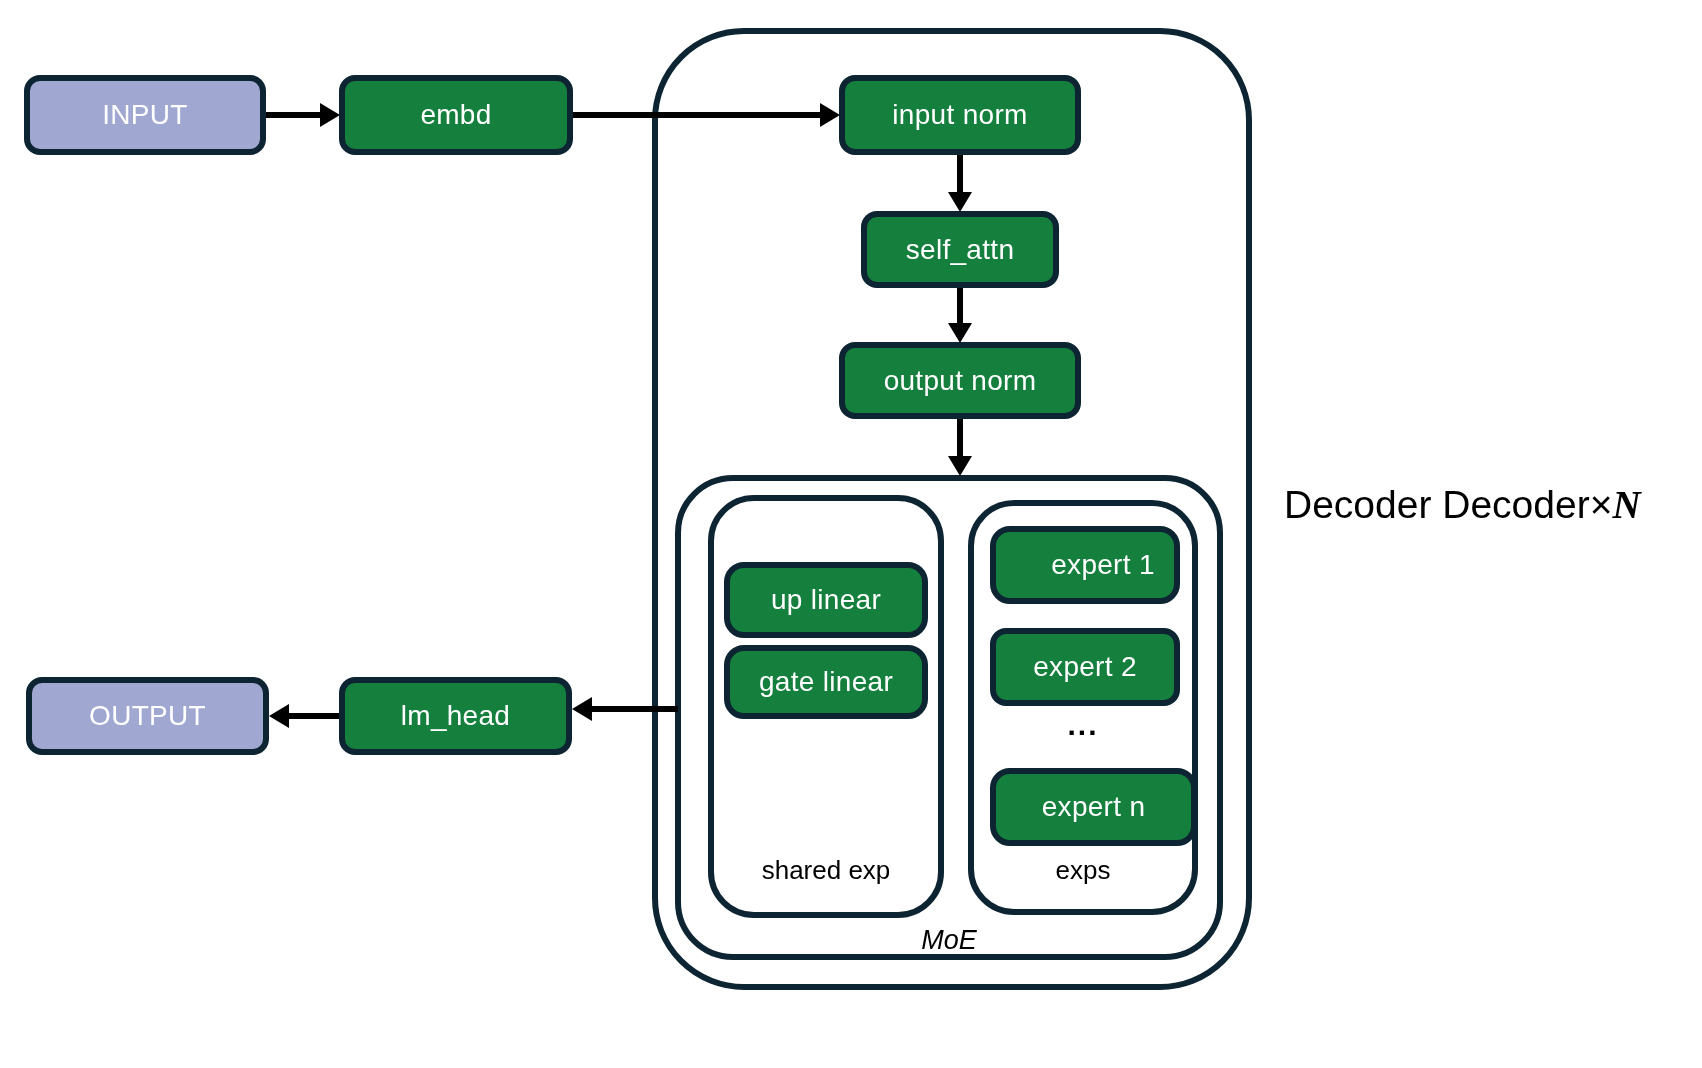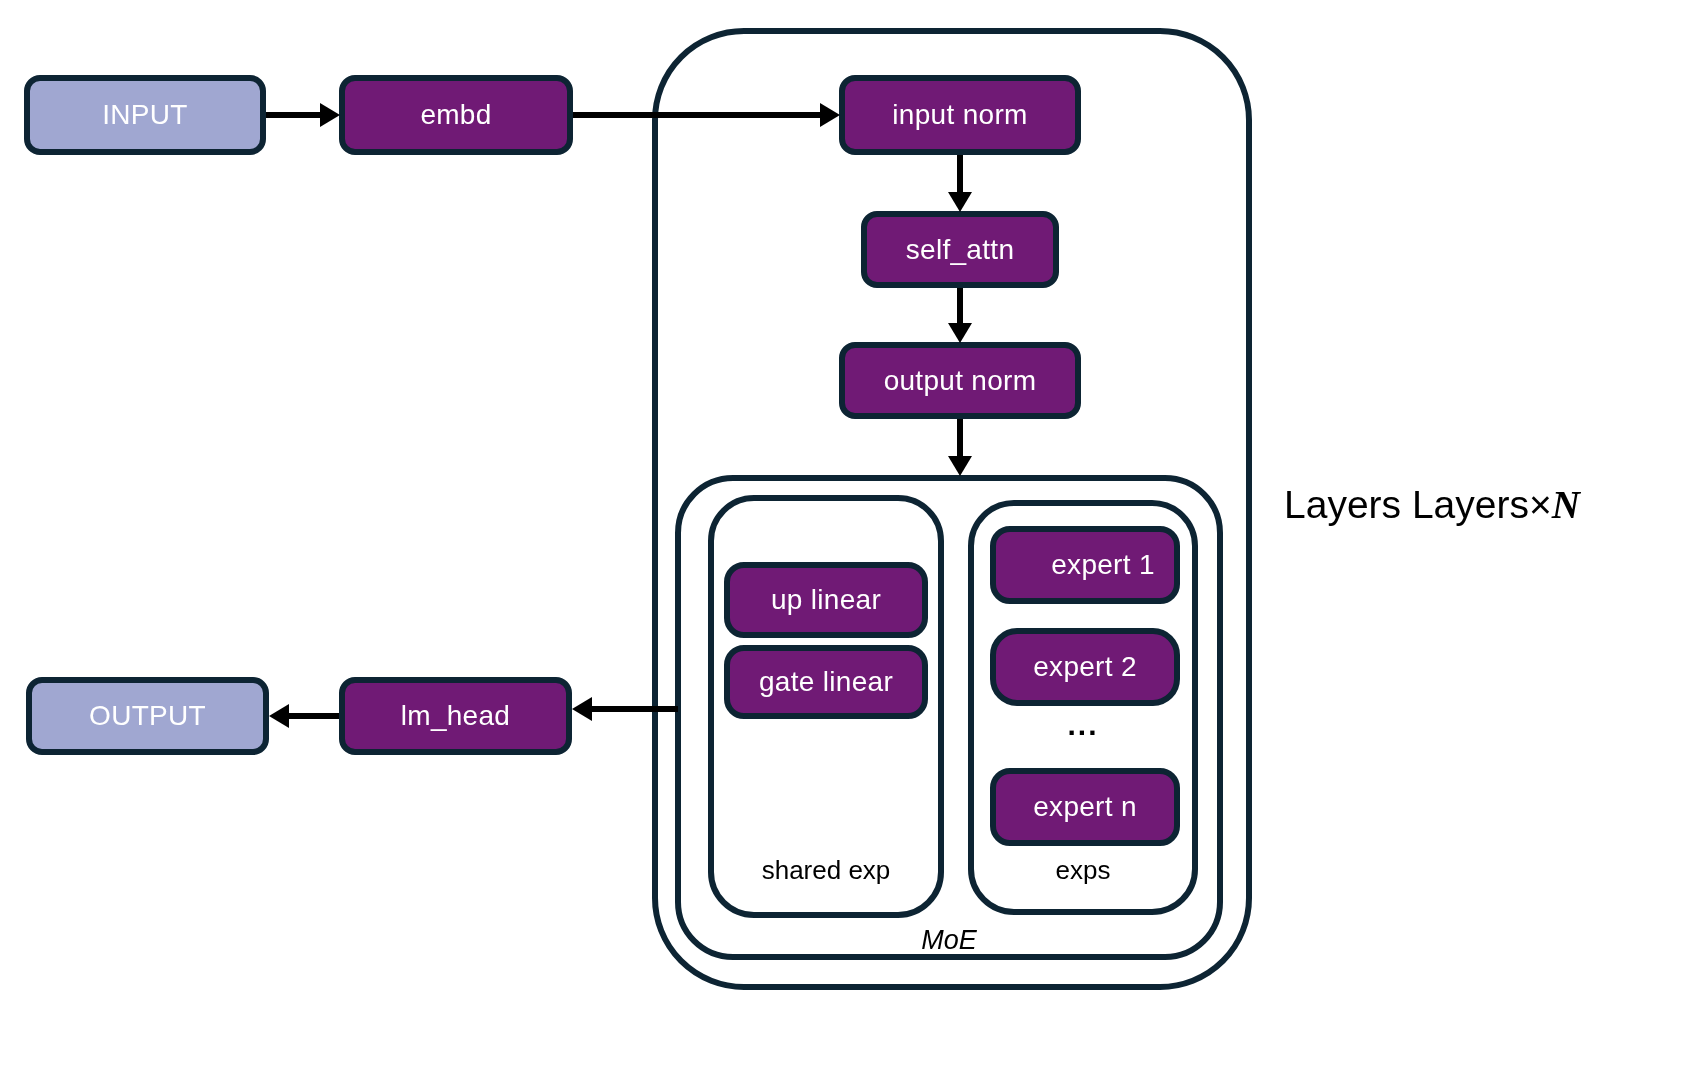--- a/index.html
+++ b/index.html
@@ -19,21 +19,21 @@
     border: 6px solid #0d2433;
     border-radius: 16px;
     display: flex;
     align-items: center;
     justify-content: center;
     color: #ffffff;
     font-size: 28px;
     letter-spacing: 0.3px;
     z-index: 5;
   }
-  .node.salmon { background: #701a75; }
+  .node.salmon { background: #15803d; }
   .node.purple { background: #a0a7d1; }
 
   
   .container {
     position: absolute;
     box-sizing: border-box;
     border: 6px solid #0d2433;
     background: transparent;
     z-index: 1;
   }
@@ -95,29 +95,29 @@
   <div class="node salmon" style="left:339px; top:677px; width:233px; height:78px;">lm_head</div>
 
   <div class="node salmon" style="left:839px; top:75px; width:242px; height:80px;text-align:center;">input norm</div>
   <div class="node salmon" style="left:861px; top:211px; width:198px; height:77px;">self_attn</div>
   <div class="node salmon" style="left:839px; top:342px; width:242px; height:77px;">output norm</div>
 
   <div class="node salmon" style="left:724px; top:562px; width:204px; height:76px; border-radius:20px;">up linear</div>
   <div class="node salmon" style="left:724px; top:645px; width:204px; height:74px; border-radius:20px;">gate linear</div>
 
   <div class="node salmon" style="left:990px; top:526px; width:190px; height:78px; border-radius:20px;padding-left:36px;">expert 1</div>
-  <div class="node salmon" style="left:990px; top:628px; width:190px; height:78px; border-radius:27px;">expert 2</div>
+  <div class="node salmon" style="left:990px; top:628px; width:190px; height:78px; border-radius:16px;">expert 2</div>
   <div class="group-label" id="label-ellipsis">...</div>
-  <div class="node salmon" style="left:990px; top:768px; width:190px; height:78px; border-radius:20px;">expert n</div>
+  <div class="node salmon" style="left:990px; top:768px; width:207px; height:78px; border-radius:20px;">expert n</div>
 
   <div class="group-label" id="label-shared-exp">shared exp</div>
   <div class="group-label" id="label-exps">exps</div>
   <div class="group-label" id="label-moe">MoE</div>
   <div id="label-decoder">
-    <span>Layers Layers</span><span>×</span><span class="math-n">N</span>
+    <span>Decoder Decoder</span><span>×</span><span class="math-n">N</span>
   </div>
 
   <div class="hline" style="left:266px; top:112px; width:56px;"></div>
   <div class="head right" style="left:320px; top:103px;"></div>
 
   <div class="hline" style="left:573px; top:112px; width:248px;"></div>
   <div class="head right" style="left:820px; top:103px;"></div>
 
   <div class="vline" style="left:957px; top:155px; height:39px;"></div>
   <div class="head down" style="left:948px; top:192px;"></div>

